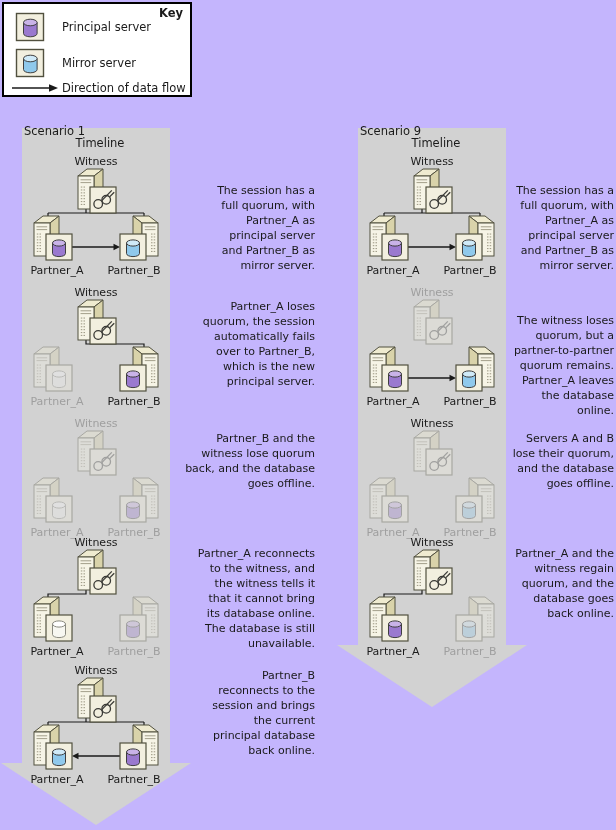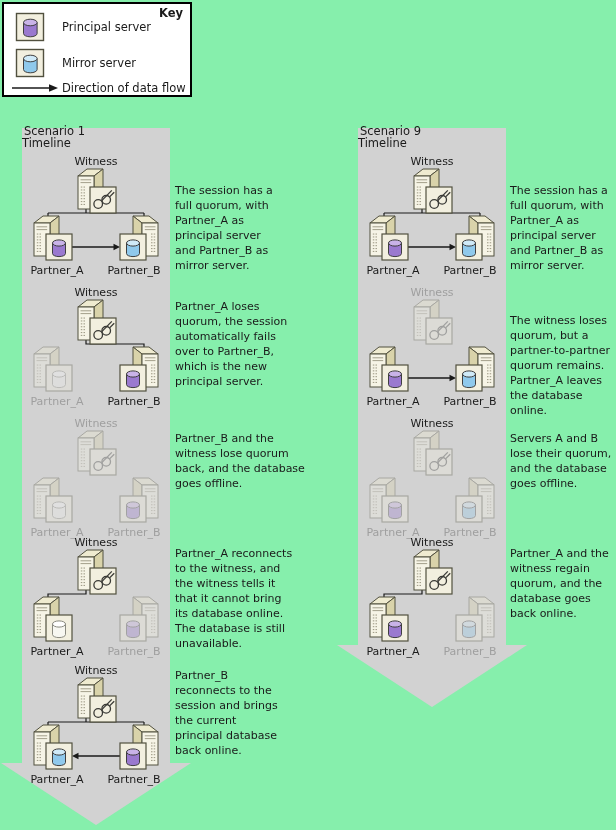--- a/index.html
+++ b/index.html
@@ -1,28 +1,28 @@
 <!DOCTYPE html>
 <html><head>
 <meta charset="utf-8">
 <style>
   html,body{margin:0;padding:0;background:#fff;}
-  .canvas{position:relative;width:616px;height:830px;background:#86efac;overflow:hidden;
+  .canvas{position:relative;width:616px;height:830px;background:#c4b5fd;overflow:hidden;
           font-family:"DejaVu Sans","Liberation Sans",sans-serif;color:#1a1a1a;}
   .key{position:absolute;left:2px;top:2px;width:186px;height:91px;border:2px solid #000;background:#fff;}
   .key-title{position:absolute;right:7px;top:2px;font-size:11.5px;font-weight:700;}
   .key-icon{position:absolute;}
   .key-label{position:absolute;font-size:11.5px;}
   .scen-title{position:absolute;font-size:11.5px;margin-top:16px;}
   .tl-body{position:absolute;background:#d2d2d2;}
   .tl-head{position:absolute;width:0;height:0;border-left:95px solid transparent;
            border-right:95px solid transparent;border-top:62px solid #d2d2d2;}
-  .tl-title{position:absolute;width:156px;text-align:left;font-size:11.5px;}
+  .tl-title{position:absolute;width:156px;text-align:center;font-size:11.5px;}
   .stage{position:absolute;width:148px;height:122px;}
-  .desc{position:absolute;font-size:11px;line-height:15px;white-space:pre;}
+  .desc{position:absolute;font-size:11px;line-height:15px;white-space:pre;text-align:right;}
   svg text{font-family:"DejaVu Sans","Liberation Sans",sans-serif;}
 </style>
 </head>
 <body>
 
 <div class="canvas">
 
   <div class="tl-body" style="left:22px;top:128px;width:148px;height:635px"></div>
   <div class="tl-head" style="left:1px;top:763px"></div>
   <div class="tl-body" style="left:358px;top:128px;width:148px;height:517px"></div>

